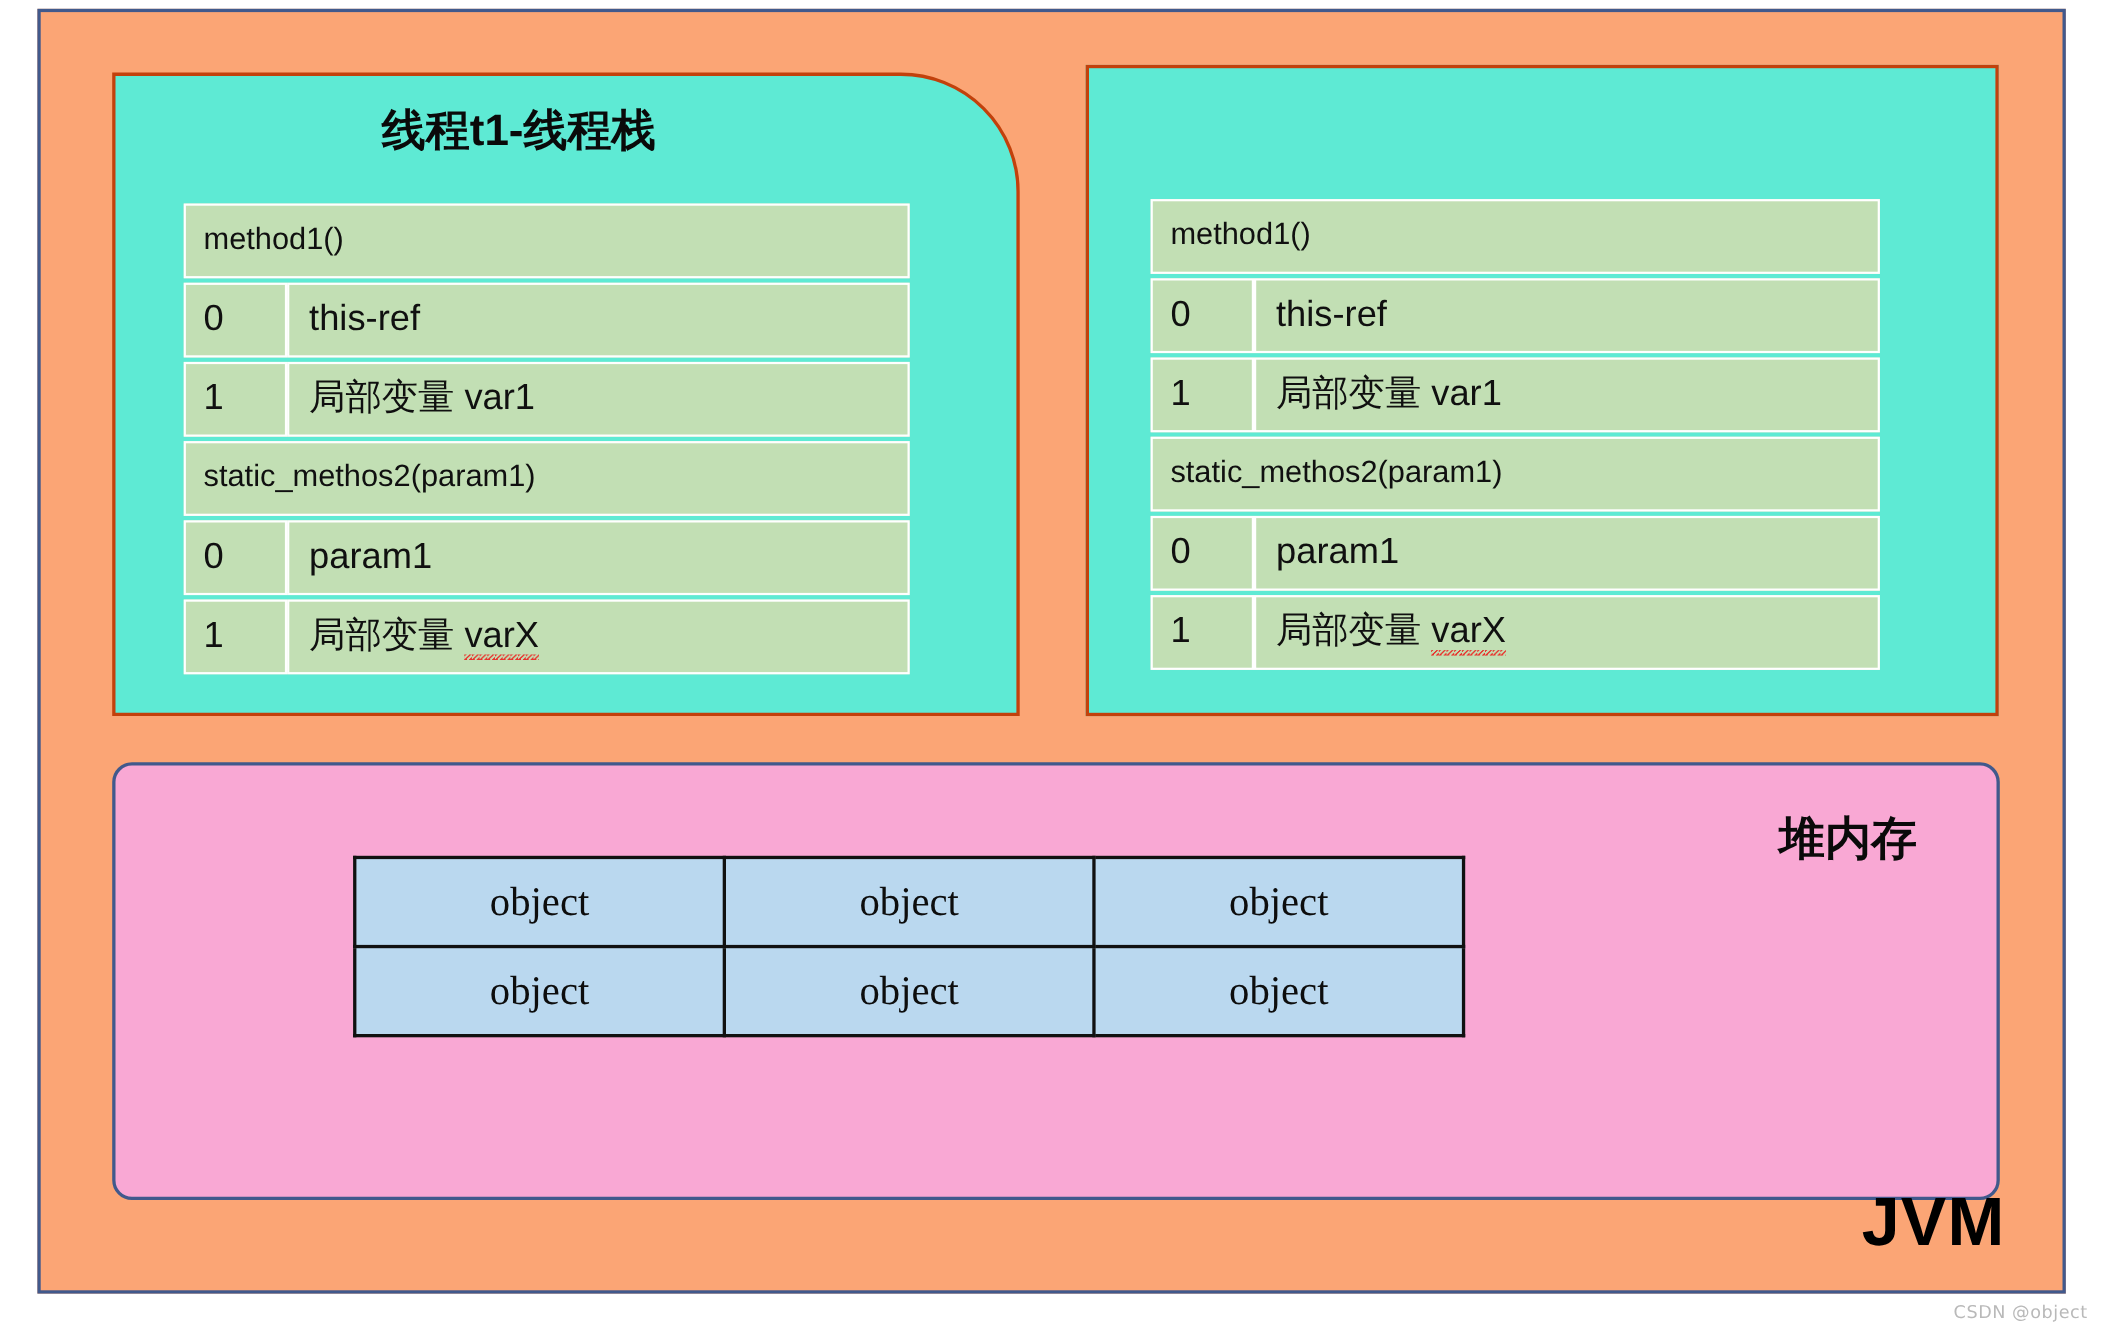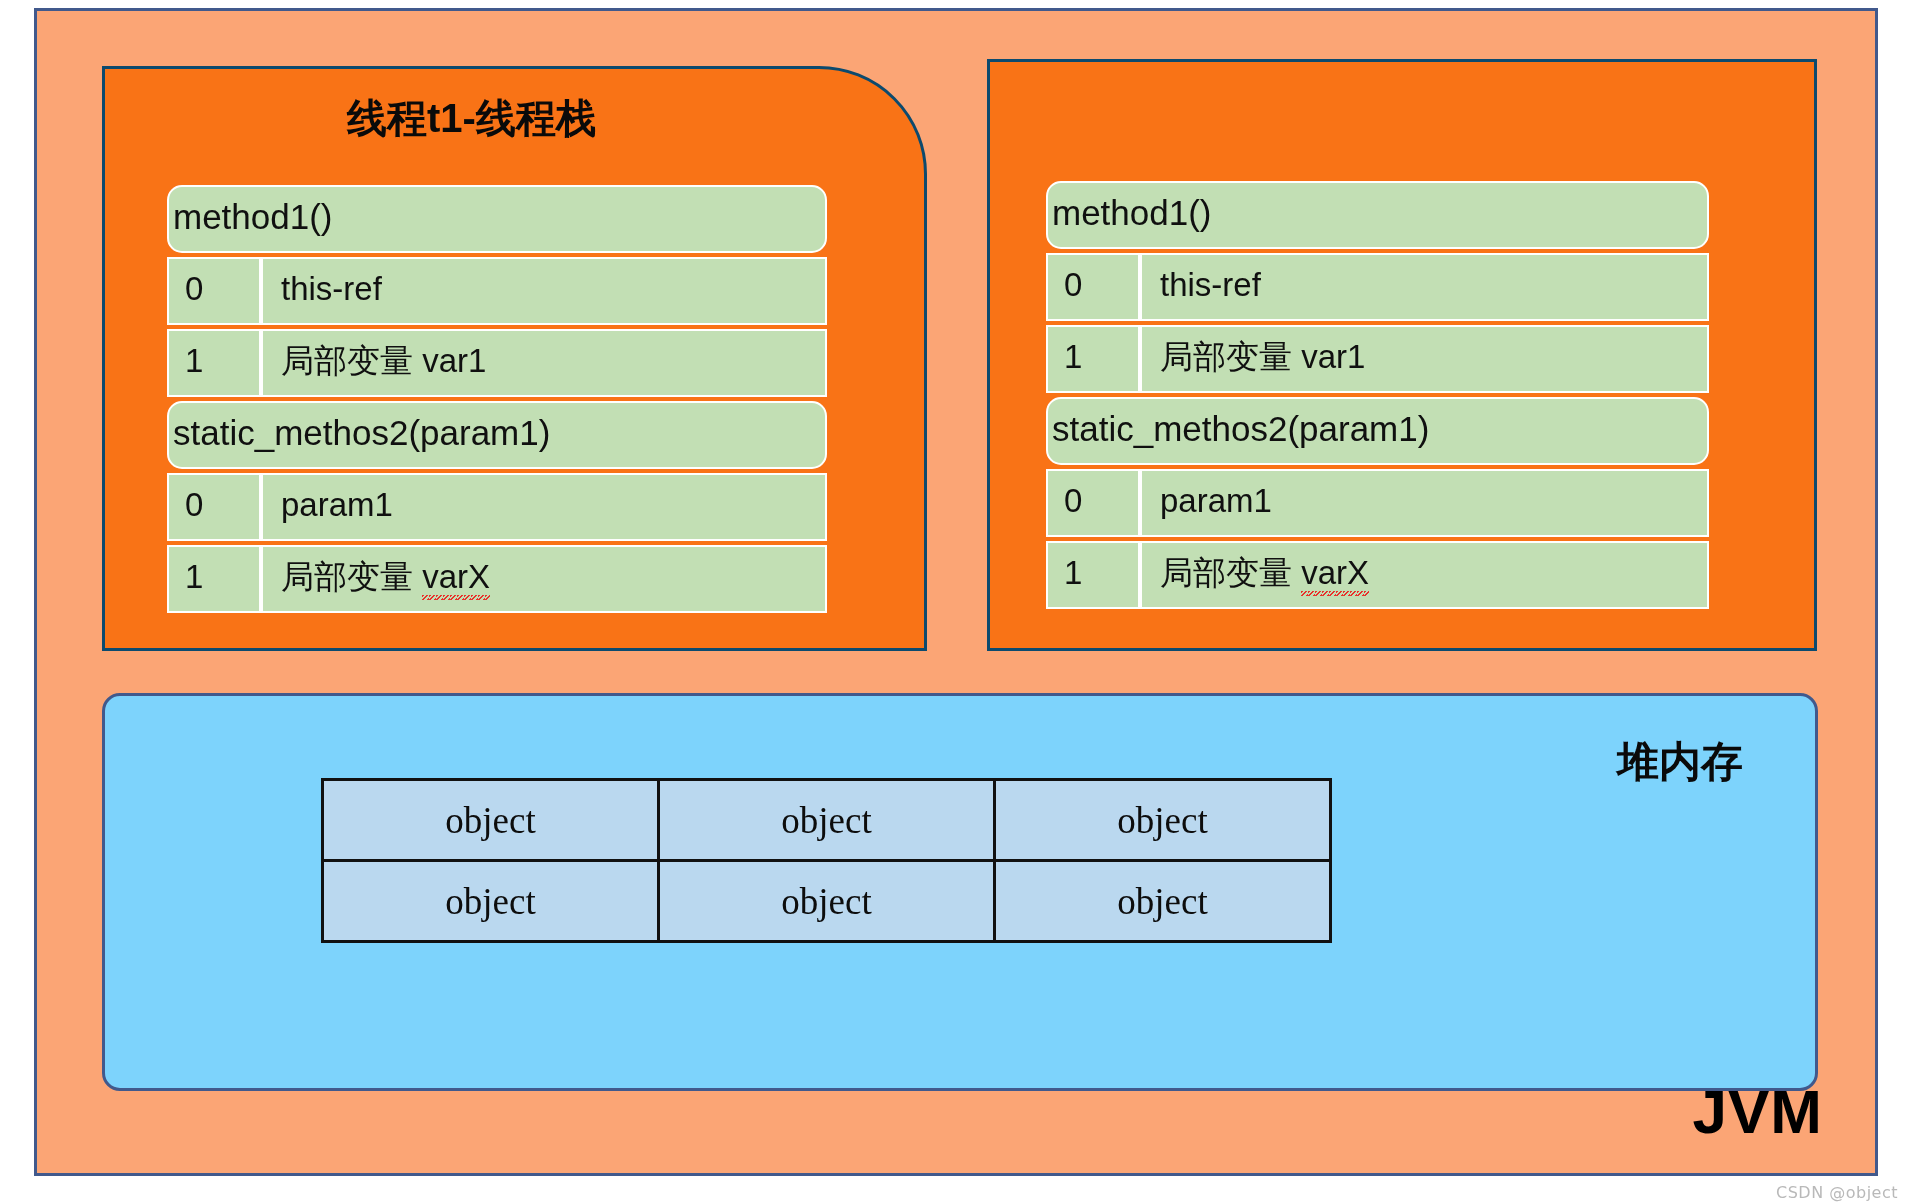--- a/index.html
+++ b/index.html
@@ -22,22 +22,22 @@
     width: 1844px;
     height: 1168px;
     background: #fba575;
     border: 3px solid #41598c;
     box-sizing: border-box;
   }
 
   
   .thread-panel {
     position: absolute;
-    background: #f97316;
-    border: 3px solid #0c4a6e;
+    background: #5eead4;
+    border: 3px solid #c2410c;
     box-sizing: border-box;
   }
   #thread-panel-0 {
     left: 65px;
     top: 55px;
     width: 825px;
     height: 585px;
     border-top-right-radius: 108px;
   }
   #thread-panel-1 {
@@ -75,23 +75,22 @@
     background: #c2dfb4;
     border: 2px solid #ffffff;
     font-size: 33px;
     color: #101010;
     height: 56px;
     padding: 2px 0 6px 0;
     vertical-align: middle;
     white-space: nowrap;
   }
   td.method-cell {
-    padding-left: 4px;
-    font-size: 35px;
-    border-radius: 15px;
+    padding-left: 16px;
+    font-size: 28px;
   }
   td.slot-idx {
     width: 74px;
     padding-left: 16px;
   }
   td.slot-val {
     padding-left: 18px;
   }
   .squiggle {
     position: relative;
@@ -106,21 +105,21 @@
     padding-bottom: 4px;
   }
 
   
   #heap-panel {
     position: absolute;
     left: 65px;
     top: 682px;
     width: 1716px;
     height: 398px;
-    background: #7dd3fc;
+    background: #f9a8d4;
     border: 3px solid #41598c;
     border-radius: 18px;
     box-sizing: border-box;
   }
   #heap-label {
     position: absolute;
     right: 72px;
     top: 38px;
     font-size: 42px;
     font-weight: 700;

